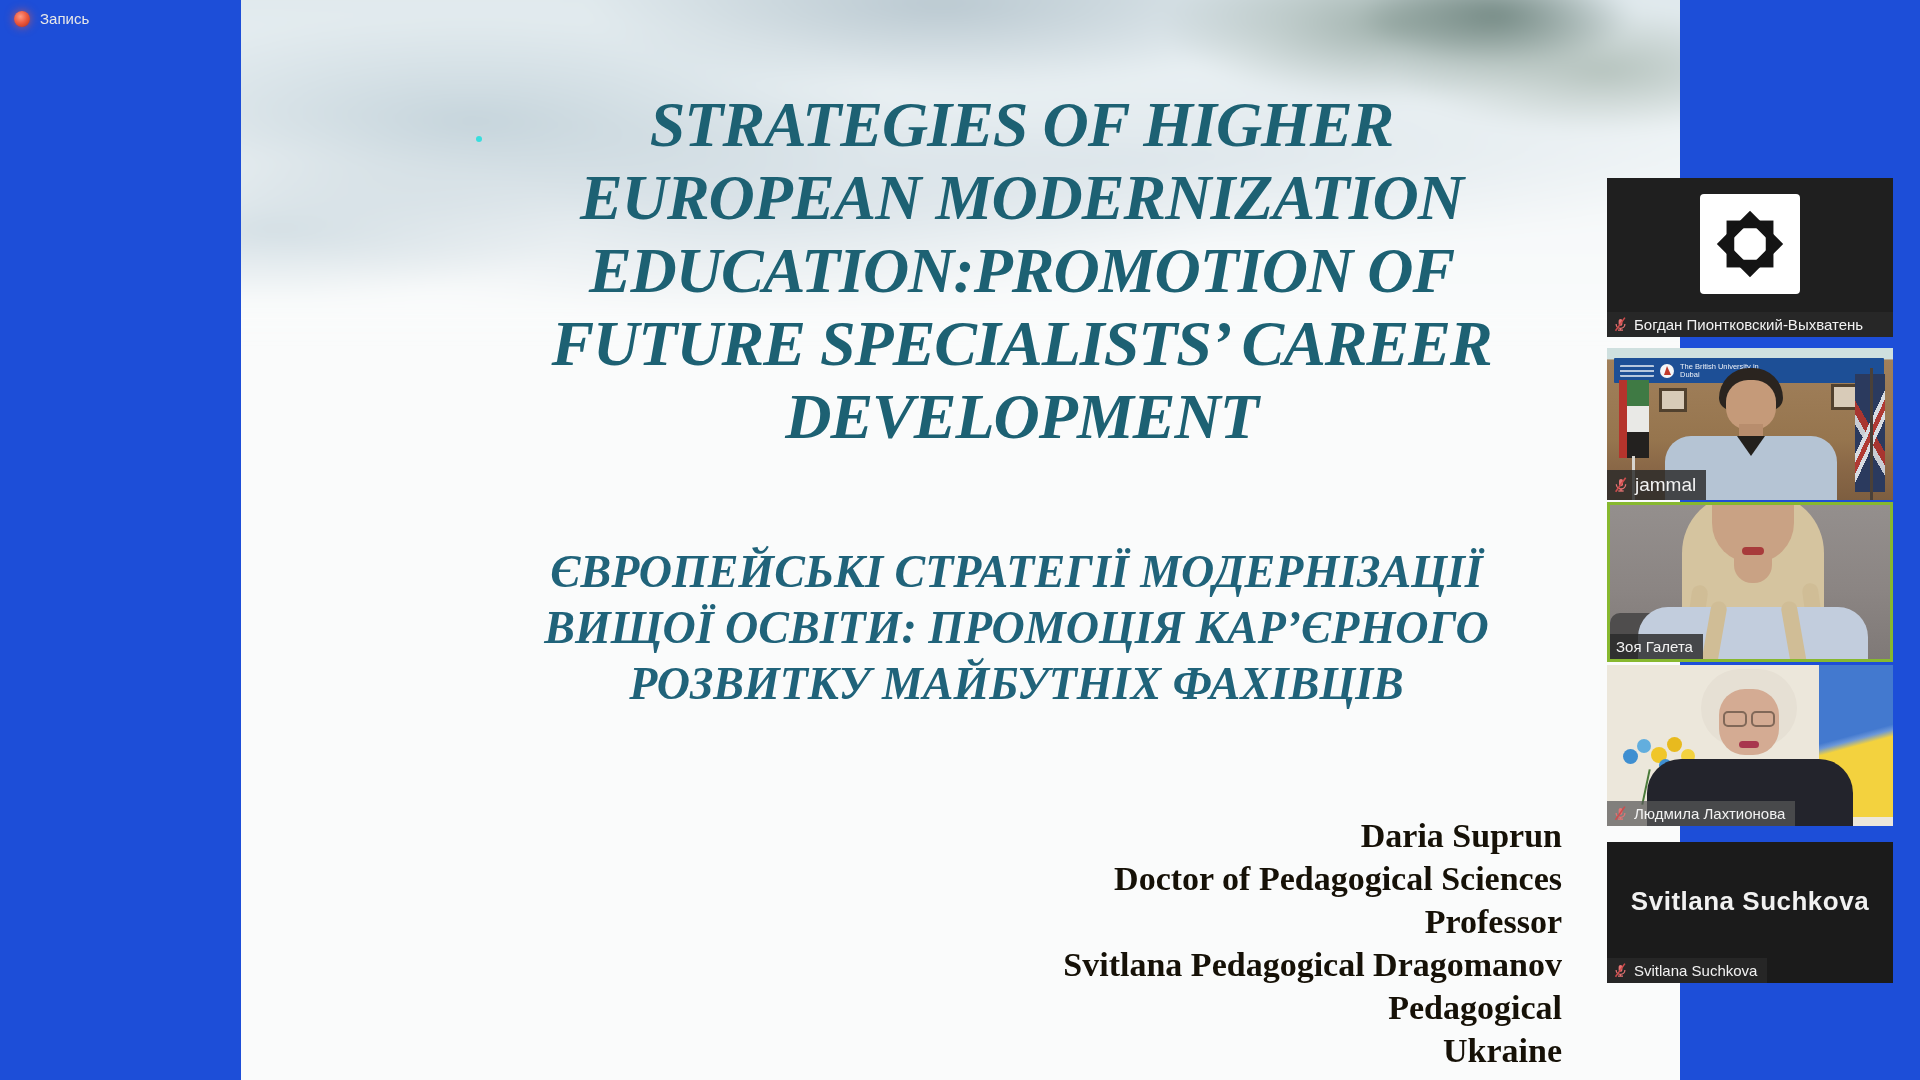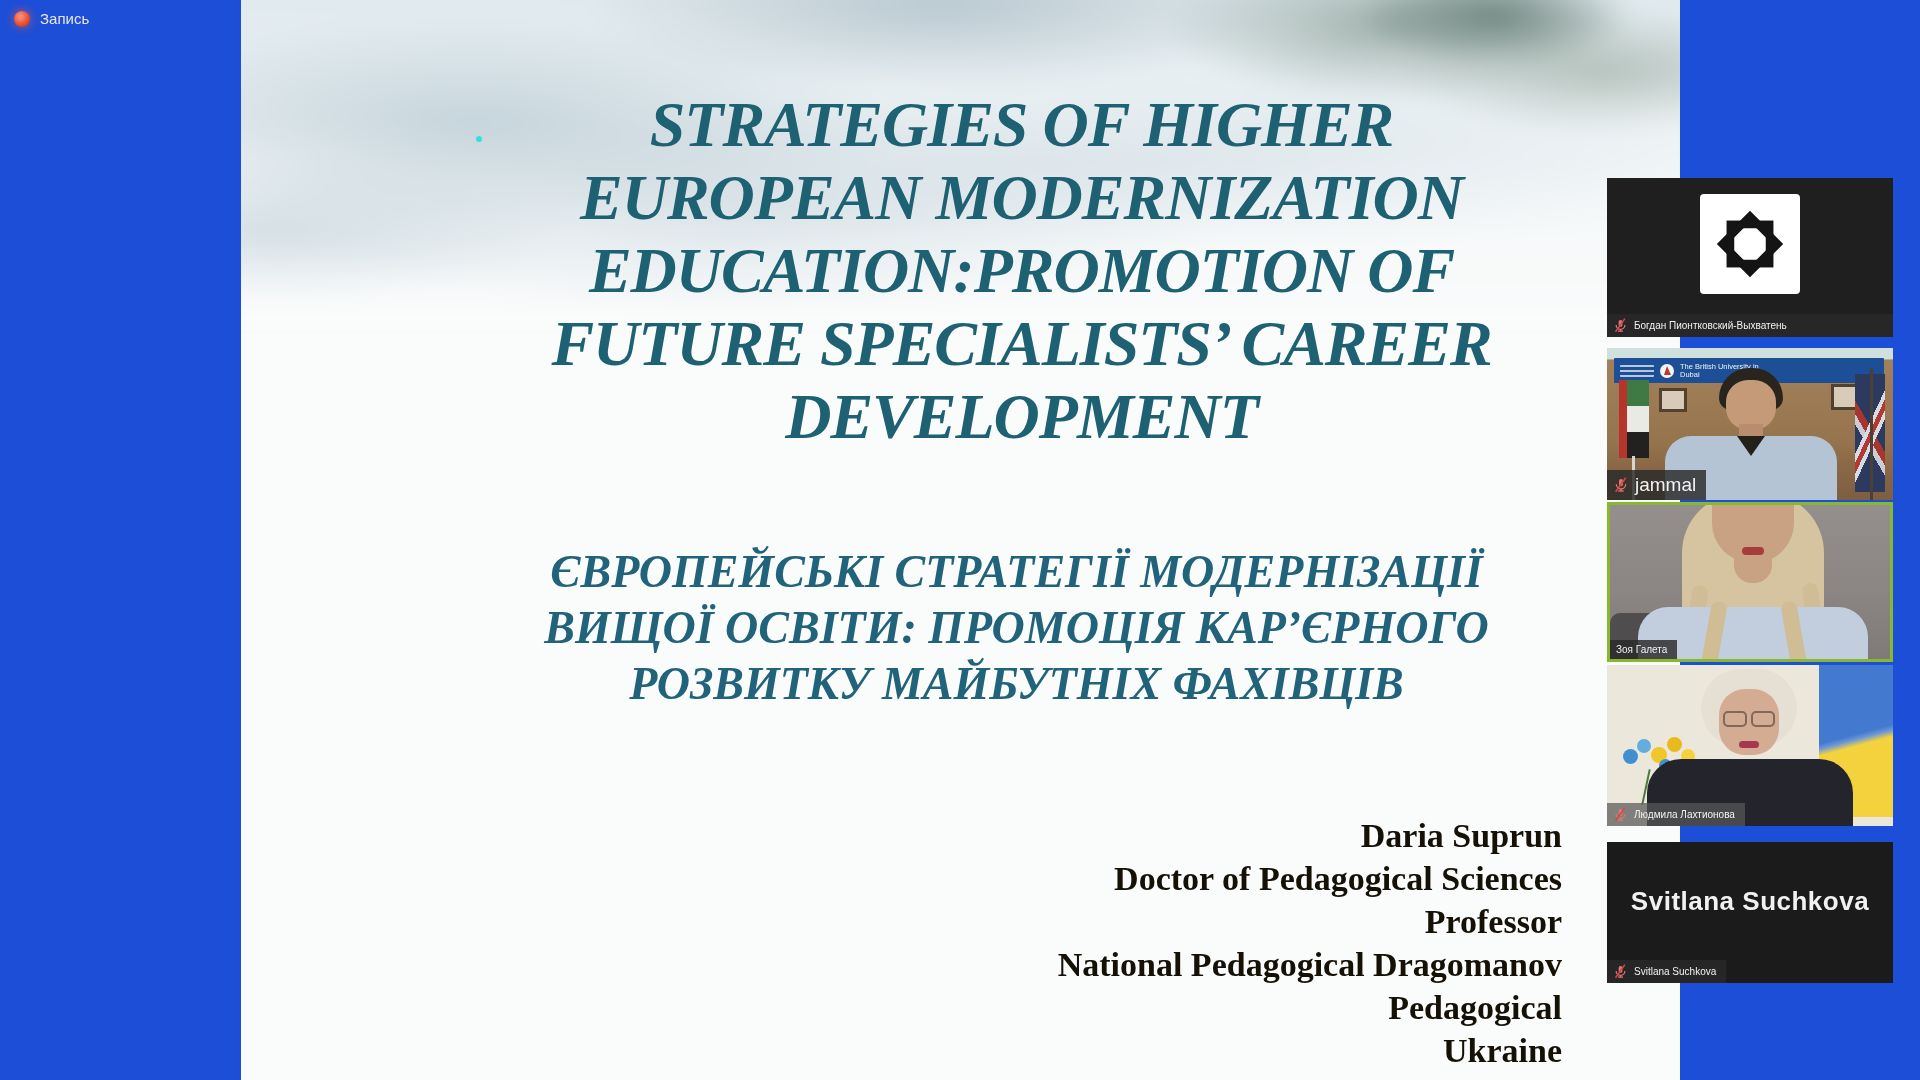--- a/index.html
+++ b/index.html
@@ -37,21 +37,21 @@
   .author-block{position:absolute;right:118px;top:814px;text-align:right;
      font-family:"Liberation Serif",serif;font-weight:bold;
      color:#161107;font-size:34px;line-height:43px;}
 
   
   .panel{position:absolute;left:1607px;top:178px;width:286px;height:807px;z-index:4;}
   .tile{position:absolute;left:0;width:286px;background:#222;overflow:hidden;}
   .tile .scene{position:absolute;inset:0;overflow:hidden;}
 
   .name-bar{position:absolute;left:0;bottom:0;display:inline-flex;align-items:center;gap:6px;
-     background:rgba(42,42,42,.82);color:#f2f2f2;font-size:10px;
+     background:rgba(42,42,42,.82);color:#f2f2f2;font-size:15px;
      padding:4px 10px 4px 6px;white-space:nowrap;z-index:3;}
   .name-bar.full{width:100%;box-sizing:border-box;}
   .mic{flex:0 0 auto;}
 
   
   .t1{top:0;height:159px;background:#1f1f1f;}
   .logo-sq{position:absolute;left:93px;top:16px;width:100px;height:100px;background:#fff;border-radius:4px;
      display:flex;align-items:center;justify-content:center;}
 
   
@@ -139,21 +139,21 @@
     <div class="subtitle-block">
       <div>ЄВРОПЕЙСЬКІ СТРАТЕГІЇ МОДЕРНІЗАЦІЇ</div>
       <div>ВИЩОЇ ОСВІТИ: ПРОМОЦІЯ КАР’ЄРНОГО</div>
       <div>РОЗВИТКУ МАЙБУТНІХ ФАХІВЦІВ</div>
     </div>
 
     <div class="author-block">
       <div>Daria Suprun</div>
       <div>Doctor of Pedagogical Sciences</div>
       <div>Professor</div>
-      <div>National Pedagogical Dragomanov</div>
+      <div>Svitlana Pedagogical Dragomanov</div>
       <div>Pedagogical</div>
       <div>Ukraine</div>
     </div>
   </div>
 
   <div class="panel">
 
     <div class="tile t1">
       <div class="logo-sq">
         <svg width="84" height="84" viewBox="0 0 120 120">

